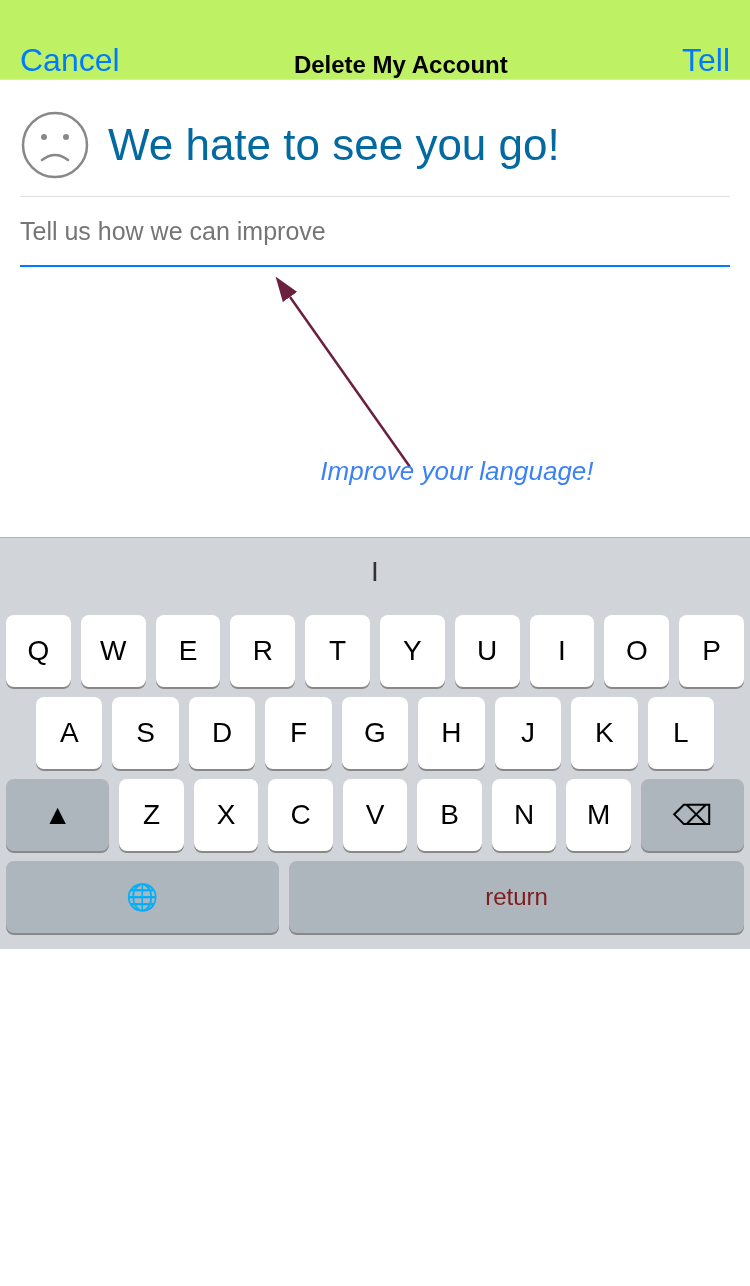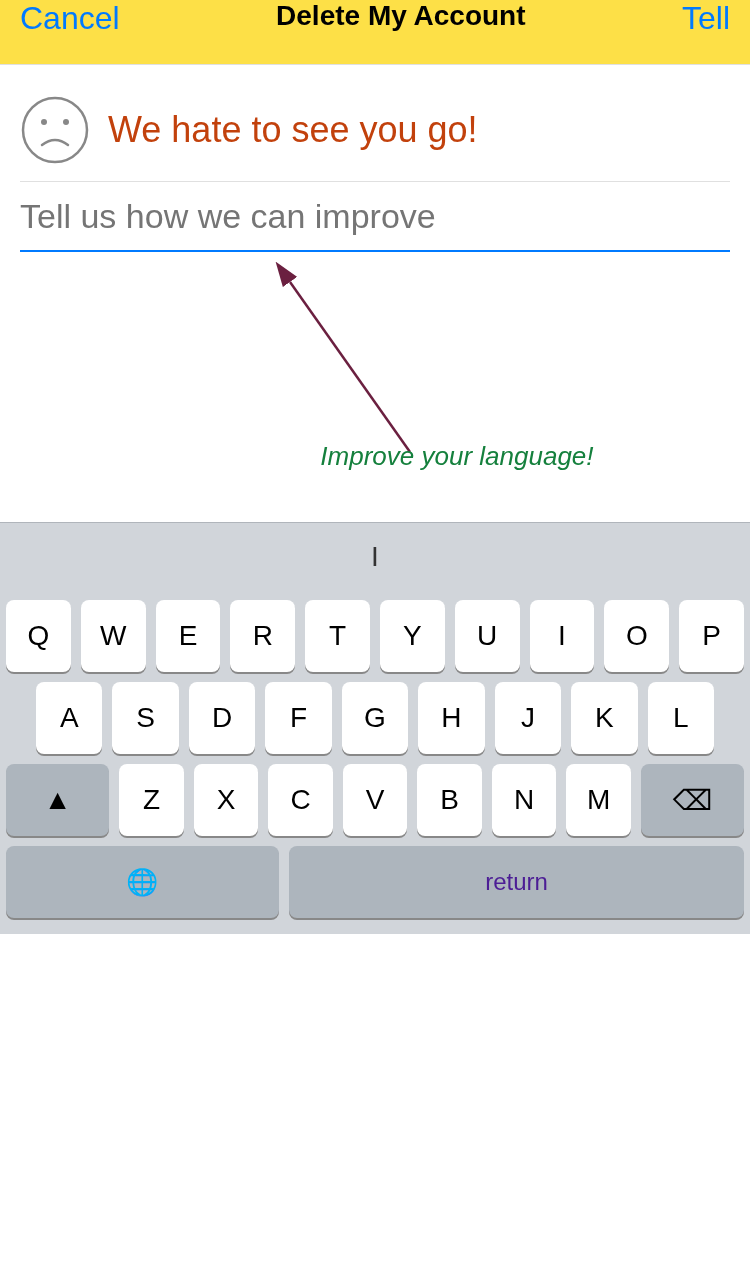--- a/index.html
+++ b/index.html
@@ -7,35 +7,35 @@
       width: 750px;
       height: 1286px;
       font-family: -apple-system, 'Helvetica Neue', Arial, sans-serif;
       background: #fff;
       overflow: hidden;
     }
 
     
     .nav-bar {
       display: flex;
-      align-items: flex-start;
+      align-items: flex-end;
       justify-content: space-between;
-      height: 65px;
+      height: 80px;
       padding: 0 20px;
       border-bottom: 1px solid #e0e0e0;
-      background: #fde047;
+      background: #bef264;
     }
     .nav-cancel {
       color: #007AFF;
       font-size: 32px;
       font-weight: 400;
       cursor: pointer;
     }
     .nav-title {
-      font-size: 28px;
+      font-size: 24px;
       font-weight: 700;
       color: #000;
     }
     .nav-next {
       color: #007AFF;
       font-size: 32px;
       font-weight: 400;
       cursor: pointer;
     }
 
@@ -55,54 +55,54 @@
     }
 
     
     .sad-face {
       width: 70px;
       height: 70px;
       flex-shrink: 0;
     }
 
     .header-title {
-      font-size: 36px;
-      font-weight: 400;
-      color: #c2410c;
+      font-size: 44px;
+      font-weight: 400;
+      color: #0369a1;
     }
 
     
     .feedback-input-wrapper {
       padding: 14px 0;
       border-bottom: 2px solid #007AFF;
       position: relative;
     }
     .feedback-input {
       width: 100%;
       border: none;
       outline: none;
-      font-size: 34px;
+      font-size: 25px;
       color: #bbb;
       background: transparent;
       resize: none;
       height: 40px;
     }
 
     
     .annotation-area {
       position: relative;
       height: 240px;
       margin-top: 10px;
     }
     .annotation-text {
       position: absolute;
       bottom: 30px;
       left: 50%;
       transform: translateX(-20%);
-      color: #15803d;
+      color: #3b82f6;
       font-size: 26px;
       font-style: italic;
       white-space: nowrap;
     }
 
     
     .autocorrect-bar {
       background: #d1d5da;
       border-top: 1px solid #b0b5bb;
       height: 68px;
@@ -169,21 +169,21 @@
 
     .key.space-key {
       flex: 5;
       font-size: 26px;
       color: #333;
     }
 
     .key.return-key {
       flex: 2;
       font-size: 24px;
-      color: #4c1d95;
+      color: #7f1d1d;
     }
 
     .key.numeric-key {
       flex: 1.2;
       font-size: 24px;
     }
 
     .backspace-icon {
       font-size: 28px;
     }

